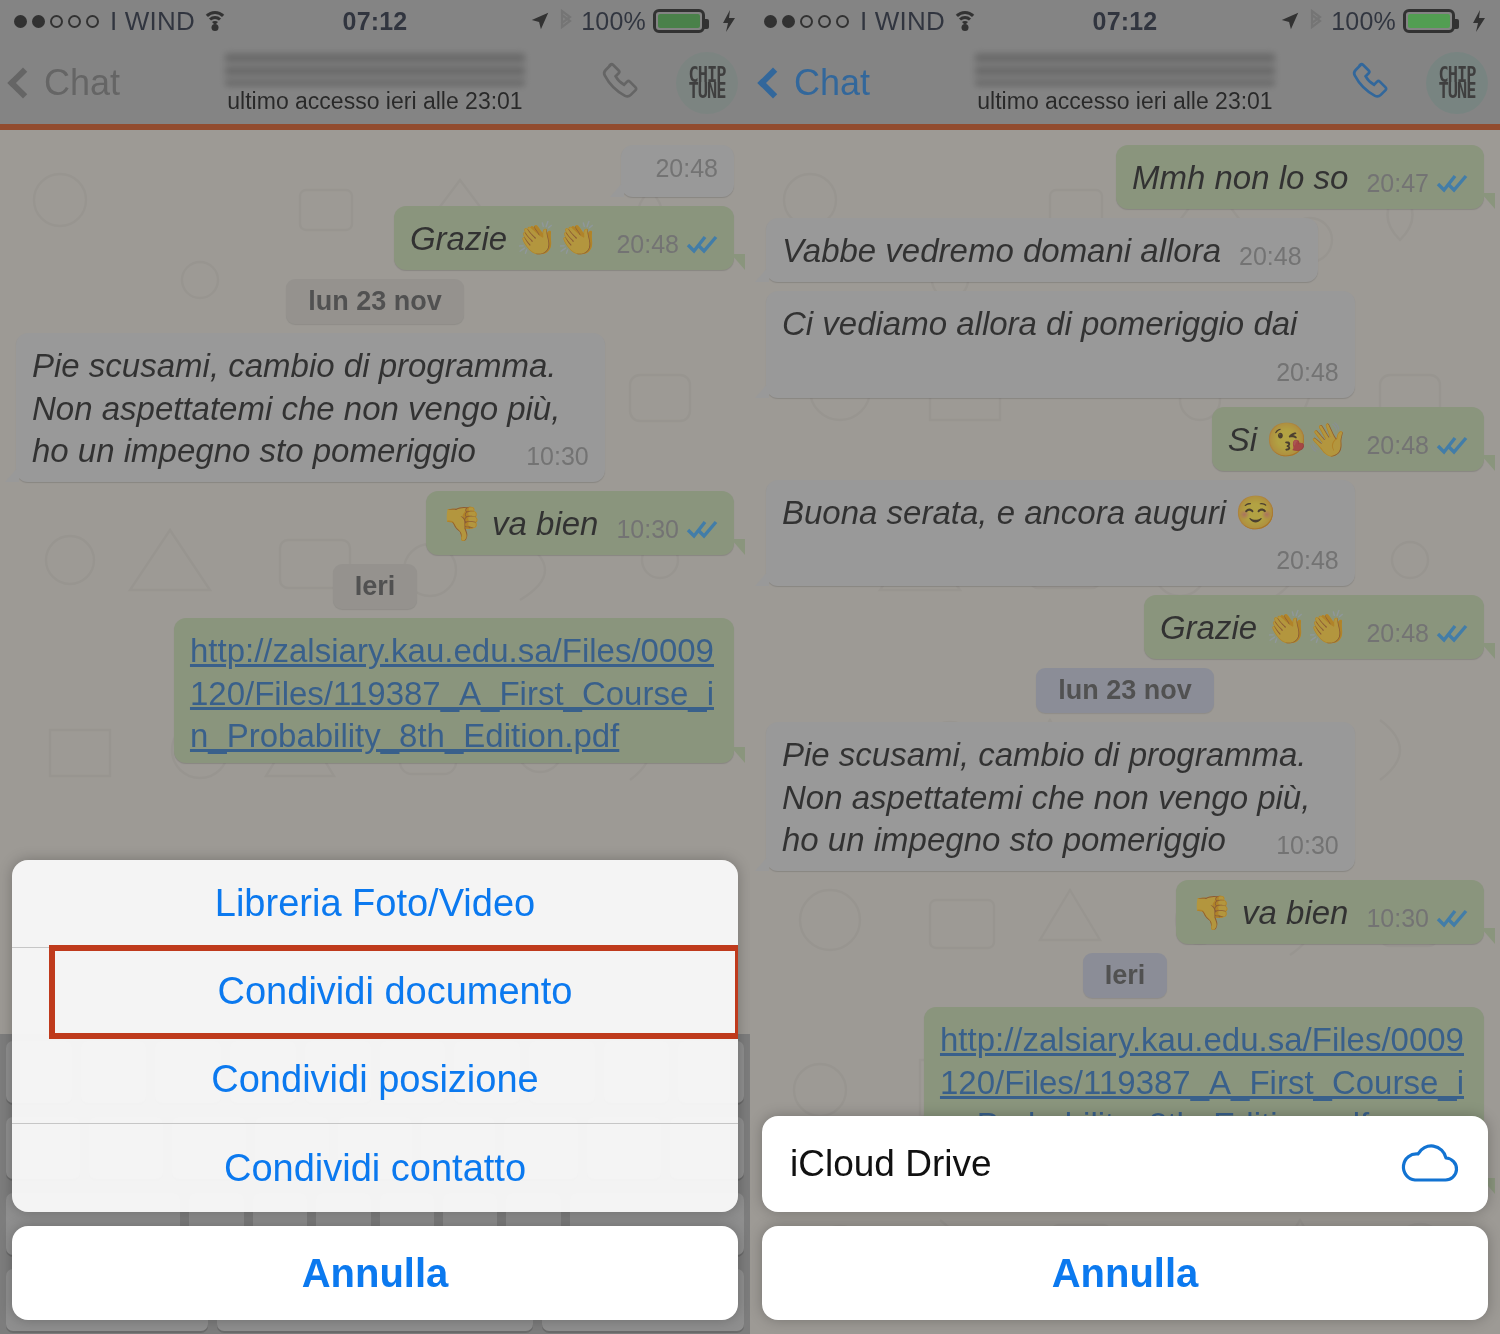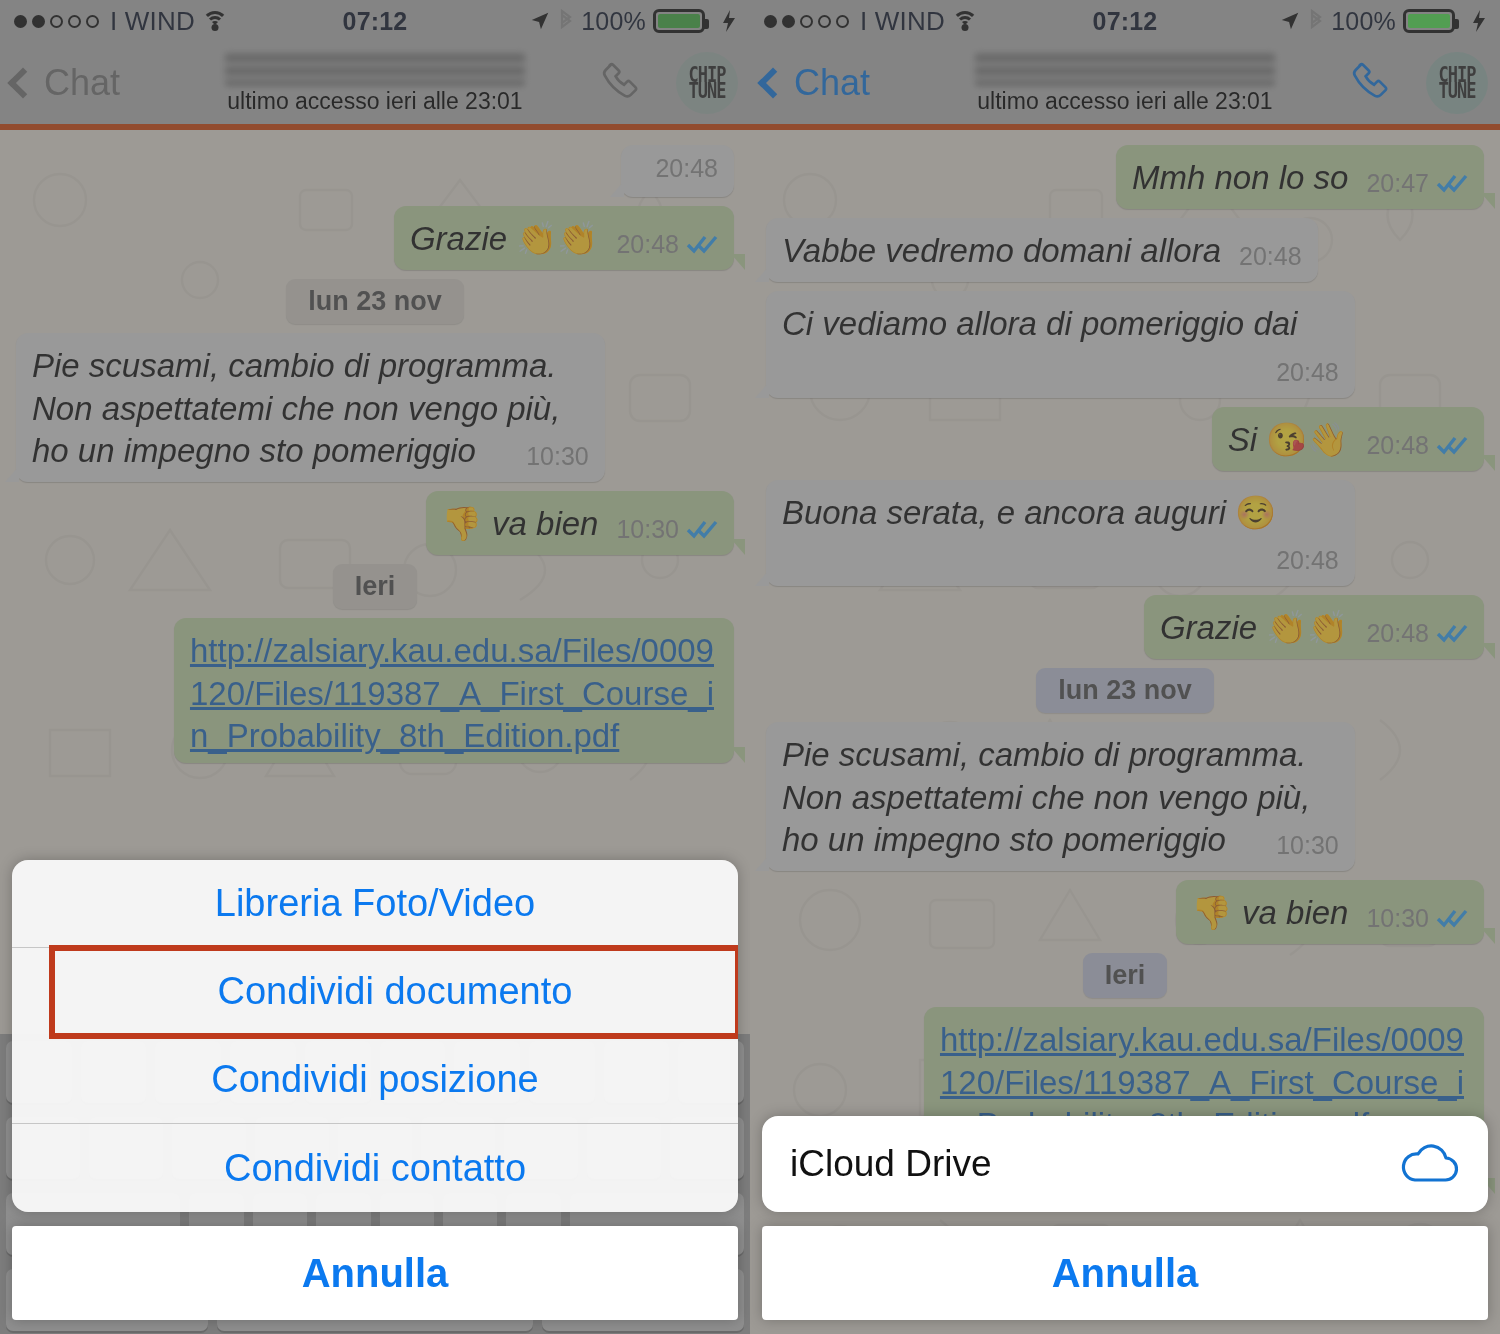--- a/index.html
+++ b/index.html
@@ -120,21 +120,21 @@
 
   
   .sheet-wrap{ position:absolute; left:0; right:0; bottom:0; z-index:60; padding:0 12px 14px 12px; }
   .sheet{ background:rgba(248,248,248,.96); border-radius:16px; overflow:hidden;
           box-shadow:0 0 14px rgba(0,0,0,.25); }
   .sheet-item{ height:88px; display:flex; align-items:center; justify-content:center;
                font-size:38px; color:#0b79ef; border-bottom:1px solid #c6c6c6; position:relative; }
   .sheet-item:last-child{ border-bottom:none; }
   .sheet-item.black{ color:#111; justify-content:space-between; padding:0 28px; font-size:37px; }
   .sheet-item.highlighted{ outline:6px solid #bf3a1c; outline-offset:-3px; z-index:2;margin-left:40px; }
-  .cancel{ margin-top:14px; background:#fff; border-radius:4px; height:94px;
+  .cancel{ margin-top:14px; background:#fff; border-radius:16px; height:94px;
            display:flex; align-items:center; justify-content:center;
            font-size:40px; font-weight:bold; color:#0b79ef; box-shadow:0 0 14px rgba(0,0,0,.25); }
   .cloud{ width:60px; height:44px; color:#1273d2; }
 </style>
 </head>
 <body>
 
 <div class="screens">
 
   <div class="phone left">

